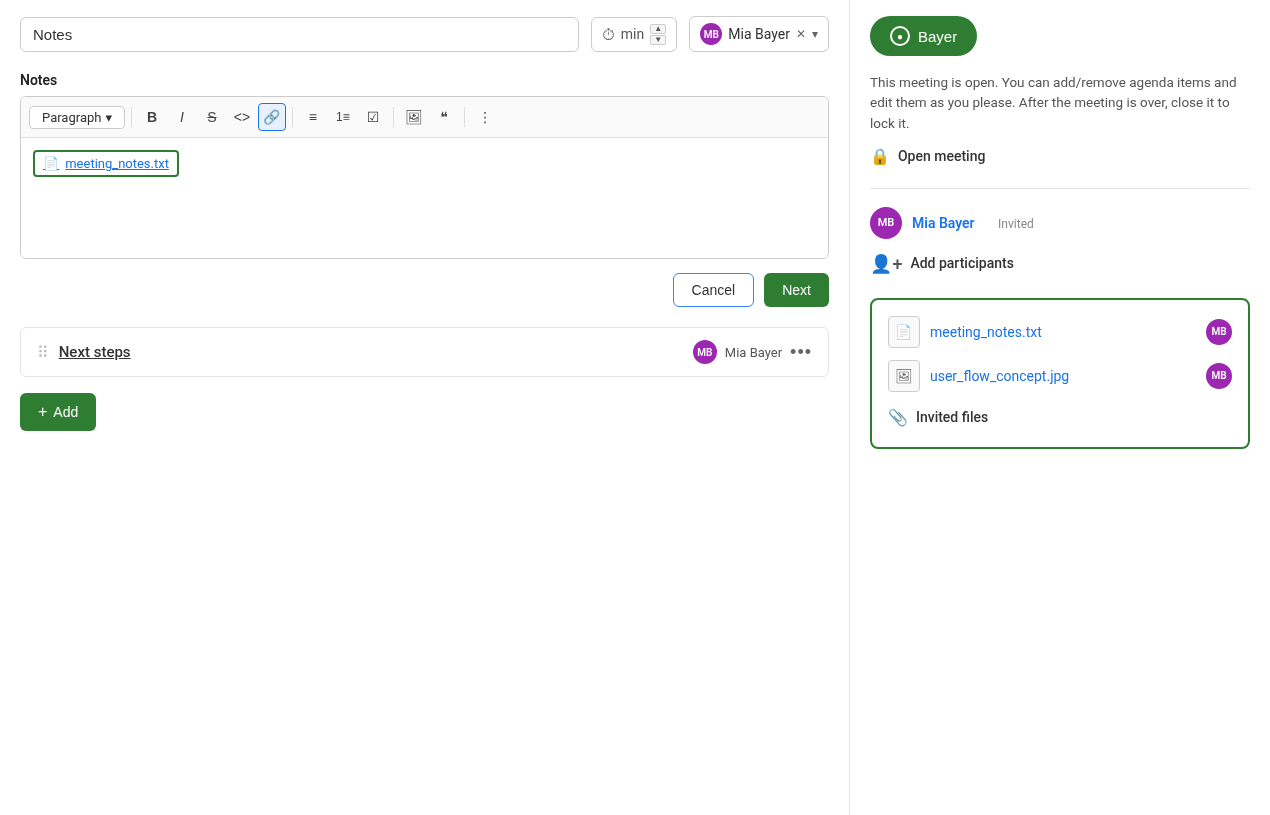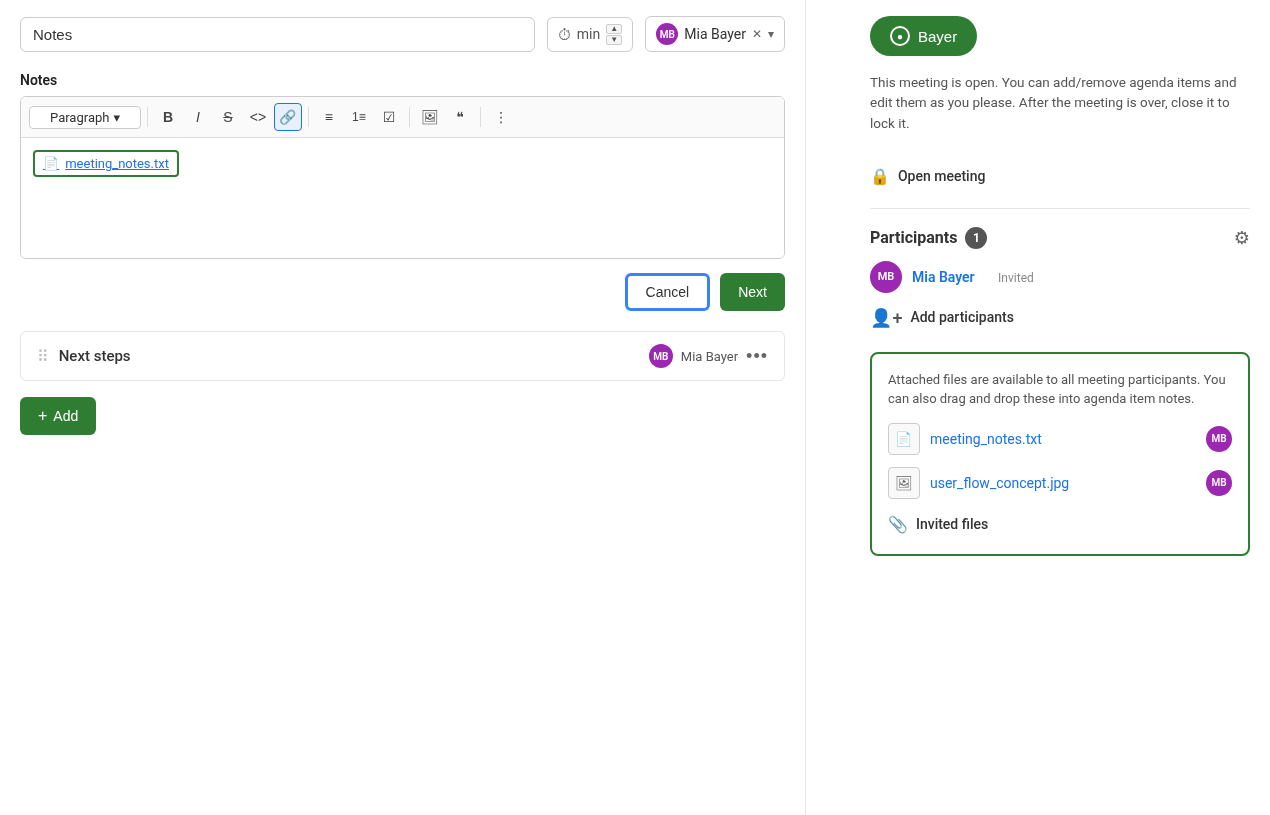--- a/index.html
+++ b/index.html
@@ -6,21 +6,20 @@
     body {
       font-family: -apple-system, BlinkMacSystemFont, 'Segoe UI', Roboto, sans-serif;
       background: #fff;
       color: #333;
       font-size: 14px;
     }
     .layout {
       display: flex;
       width: 1270px;
       min-height: 815px;
-      gap: 44px;
     }
     .main-panel {
       flex: 1;
       padding: 16px 20px;
       border-right: 1px solid #e5e5e5;
     }
     .side-panel {
       width: 420px;
       padding: 16px 20px;
     }
@@ -106,21 +105,21 @@
       display: flex;
       align-items: center;
       gap: 2px;
       padding: 6px 8px;
       border-bottom: 1px solid #e0e0e0;
       background: #fafafa;
     }
     .toolbar-select {
       border: 1px solid #ccc;
       border-radius: 4px;
-      padding: 3px 20px;
+      padding: 3px 12px;
       font-size: 13px;
       background: #fff;
       cursor: pointer;
       display: flex;
       align-items: center;
       gap: 4px;
     }
     .toolbar-divider {
       width: 1px;
       height: 20px;
@@ -166,21 +165,21 @@
 
     
     .action-row {
       display: flex;
       justify-content: flex-end;
       gap: 10px;
       margin-top: 14px;
     }
     .btn-cancel {
       padding: 8px 18px;
-      border: 3px solid #3b82f6;
+      border: 1px solid #3b82f6;
       border-radius: 6px;
       background: #fff;
       cursor: pointer;
       font-size: 14px;
       color: #333;
     }
     .btn-save {
       padding: 8px 18px;
       border: none;
       border-radius: 6px;
@@ -275,21 +274,21 @@
       border: 2px solid #fff;
       display: flex;
       align-items: center;
       justify-content: center;
       font-size: 10px;
     }
     .meeting-status-text {
       font-size: 13.5px;
       color: #555;
       line-height: 1.5;
-      margin-bottom: 30px;
+      margin-bottom: 10px;
     }
     .close-meeting-row {
       display: flex;
       align-items: center;
       gap: 8px;
       cursor: pointer;
       color: #333;
       font-size: 14px;
       font-weight: 500;
       padding: 4px 0;
@@ -511,21 +510,21 @@
     
     <div class="action-row">
       <button class="btn-cancel">Cancel</button>
       <button class="btn-save">Next</button>
     </div>
 
     
     <div class="next-steps-row">
       <div class="next-steps-left">
         <span class="drag-handle">⠿</span>
-        <span style="font-weight:500;font-size:15px;">Next steps</span>
+        <span style="font-weight:500;font-size:15px;text-decoration:underline;">Next steps</span>
       </div>
       <div class="next-steps-right">
         <div class="user-mini-avatar">
           <span>MB</span>
         </div>
         <span style="font-size:13px;color:#555;">Mia Bayer</span>
         <button class="more-btn">•••</button>
       </div>
     </div>
 
@@ -548,46 +547,38 @@
 
     
     <div class="close-meeting-row">
       <span class="lock-icon">🔒</span>
       <span>Open meeting</span>
     </div>
 
     <hr class="divider">
 
     
-    <div class="participants-header">
-      <div class="participants-title">
-        <span>Participants</span>
-        <span class="badge">1</span>
-      </div>
-      <button class="gear-btn">⚙</button>
-    </div>
 
     <div class="participant-row">
       <div class="participant-avatar">
         <span>MB</span>
       </div>
       <div>
         <span class="participant-name">Mia Bayer</span>
         <span class="participant-status">Invited</span>
       </div>
     </div>
 
     <div class="add-participant-row">
       <span class="add-participant-icon">👤+</span>
       <span>Add participants</span>
     </div>
 
     
     <div class="attachments-box">
-      <p class="attachments-desc">Attached files are available to all meeting participants. You can also drag and drop these into agenda item notes.</p>
 
       <div class="attachment-row">
         <div class="attachment-left">
           <div class="attachment-file-icon">📄</div>
           <a class="attachment-link">meeting_notes.txt</a>
         </div>
         <div class="attachment-avatar">
           <span>MB</span>
         </div>
       </div>

